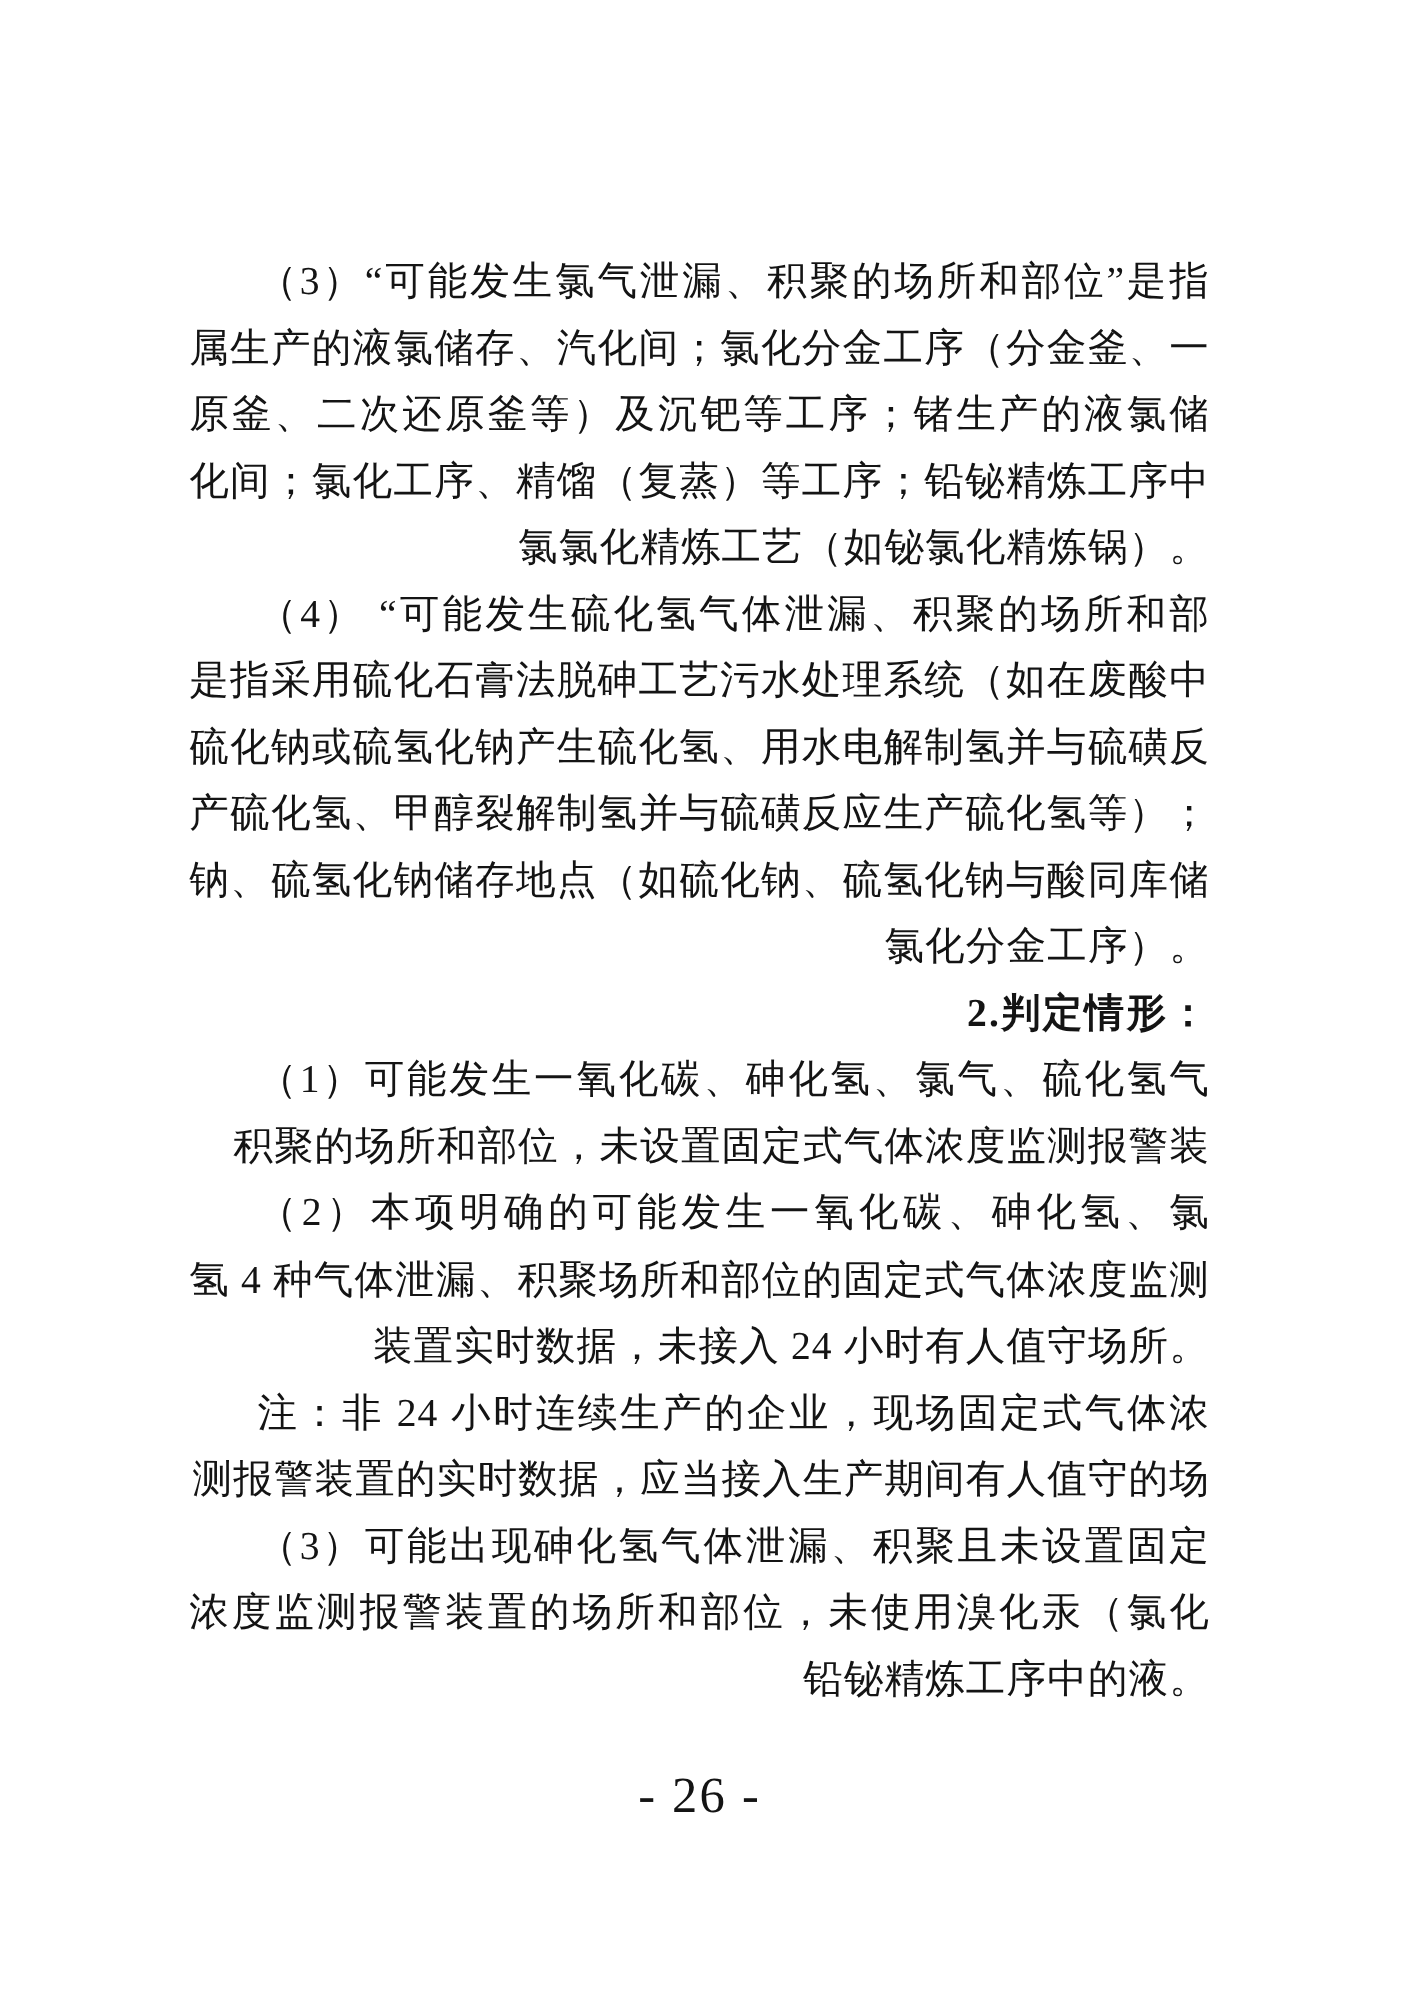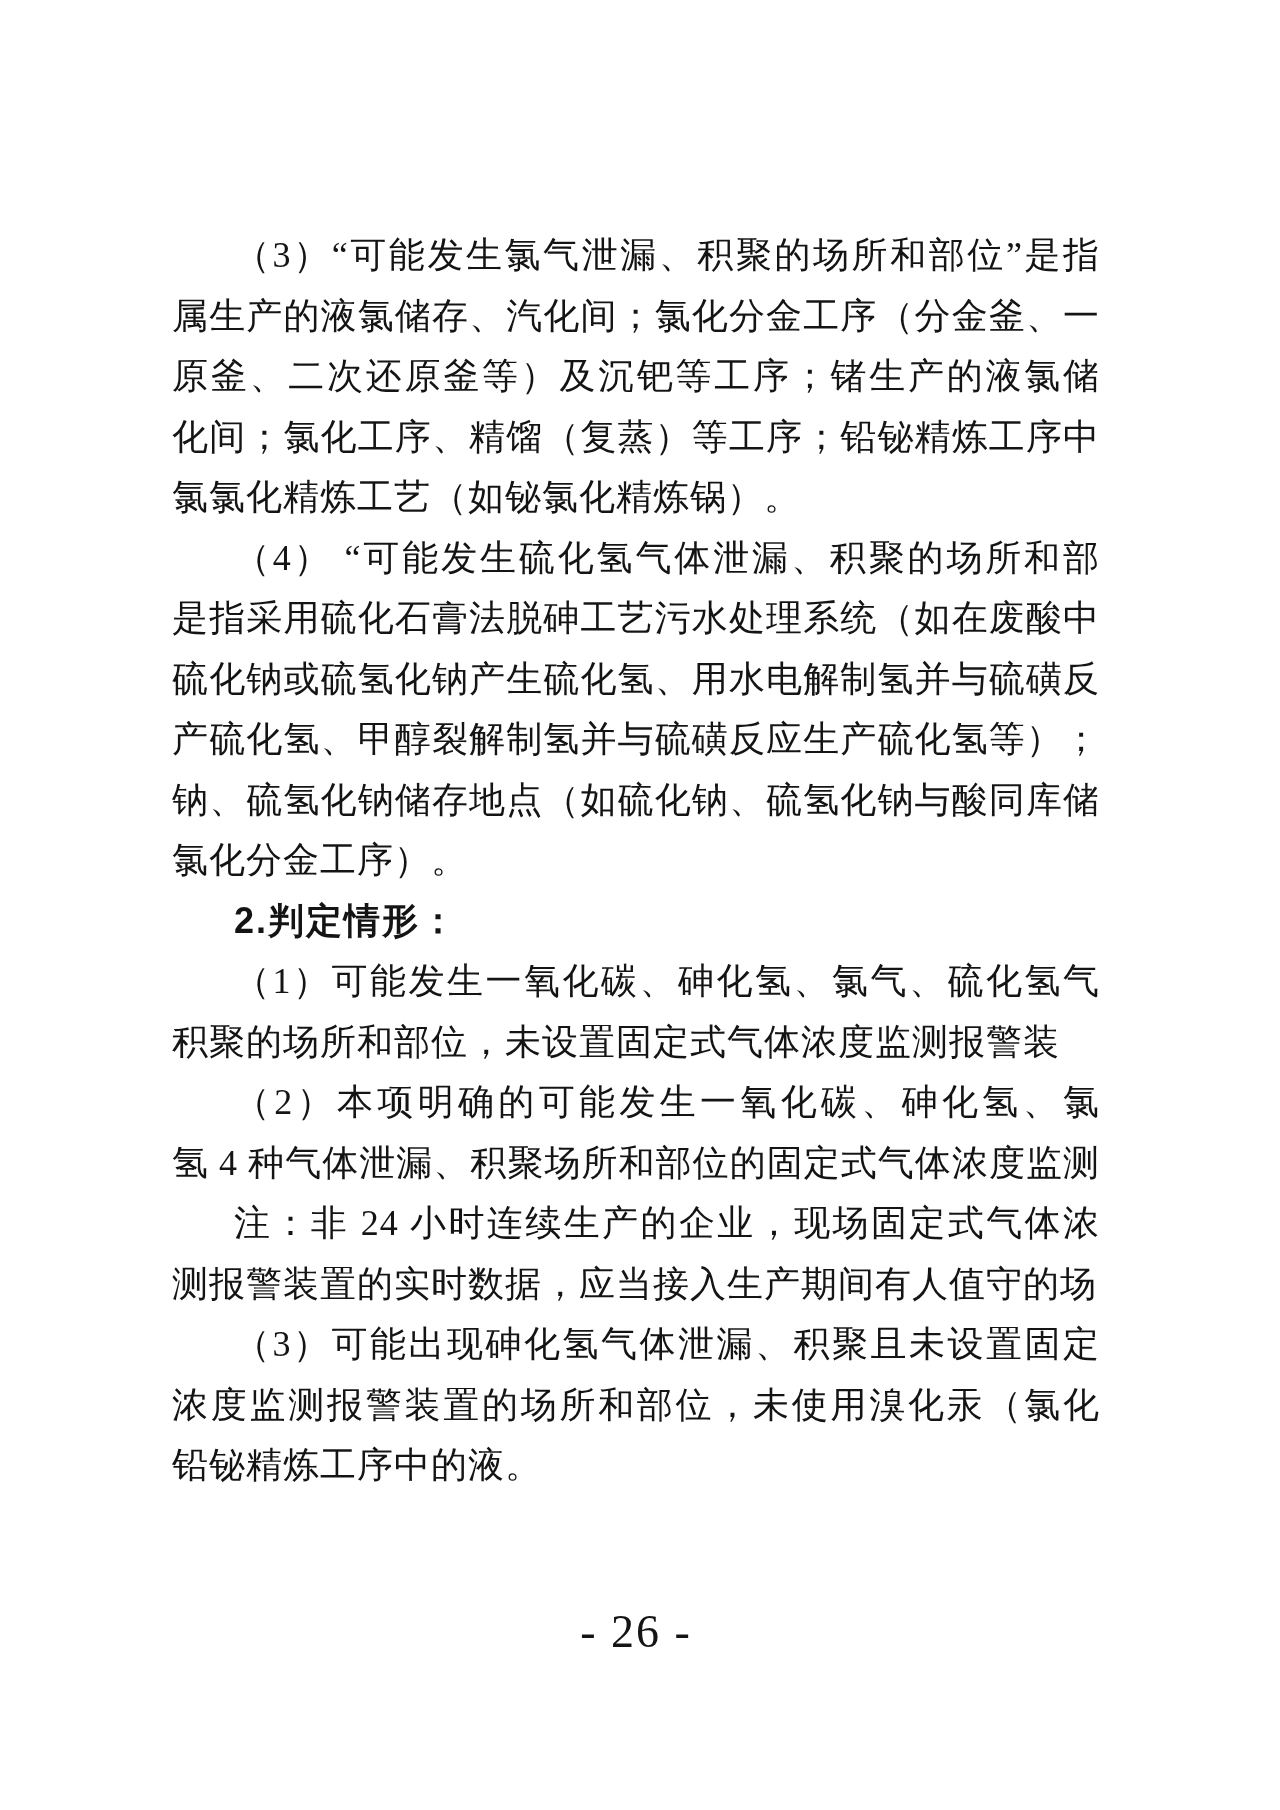--- a/index.html
+++ b/index.html
@@ -24,33 +24,33 @@
     position: absolute;
     left: 172px;
     top: 225px;
     width: 928px;
     font-size: 36px;
     line-height: 60.5px;
     letter-spacing: 1px;
   }
   .line {
     display: block;
-    text-align: left;
+    text-align: right;
     height: 60.5px;
     overflow: hidden;
   }
   .line.fill {
     text-align: justify;
     text-align-last: justify;
   }
   .line.indent {
     padding-left: 62px;
   }
   .line.heading {
-    font-family: Liberation Sans, sans-serif;
+    font-family: Liberation Serif, serif;
     font-weight: bold;
     letter-spacing: 2px;
   }
   .page-number {
     position: absolute;
     left: 172px;
     top: 1605px;
     width: 928px;
     text-align: center;
     font-size: 46px;
@@ -72,20 +72,21 @@
     <div class="line fill">是指采用硫化石膏法脱砷工艺污水处理系统（如在废酸中加入</div>
     <div class="line fill">硫化钠或硫氢化钠产生硫化氢、用水电解制氢并与硫磺反应生</div>
     <div class="line fill">产硫化氢、甲醇裂解制氢并与硫磺反应生产硫化氢等）；硫化</div>
     <div class="line fill">钠、硫氢化钠储存地点（如硫化钠、硫氢化钠与酸同库储存或</div>
     <div class="line">氯化分金工序）。</div>
     <div class="line indent heading">2.判定情形：</div>
     <div class="line indent fill">（1）可能发生一氧化碳、砷化氢、氯气、硫化氢气体泄漏、</div>
     <div class="line">积聚的场所和部位，未设置固定式气体浓度监测报警装置。</div>
     <div class="line indent fill">（2）本项明确的可能发生一氧化碳、砷化氢、氯气、硫化</div>
     <div class="line fill">氢 4 种气体泄漏、积聚场所和部位的固定式气体浓度监测报警</div>
+    <div class="line">装置实时数据，未接入 24 小时有人值守场所。</div>
     <div class="line indent fill">注：非 24 小时连续生产的企业，现场固定式气体浓度监</div>
     <div class="line">测报警装置的实时数据，应当接入生产期间有人值守的场所。</div>
     <div class="line indent fill">（3）可能出现砷化氢气体泄漏、积聚且未设置固定式气体</div>
     <div class="line fill">浓度监测报警装置的场所和部位，未使用溴化汞（氯化汞）试</div>
     <div class="line">铅铋精炼工序中的液。</div>
   </div>
 
   <div class="page-number">- 26 -</div>
 
 </div>

